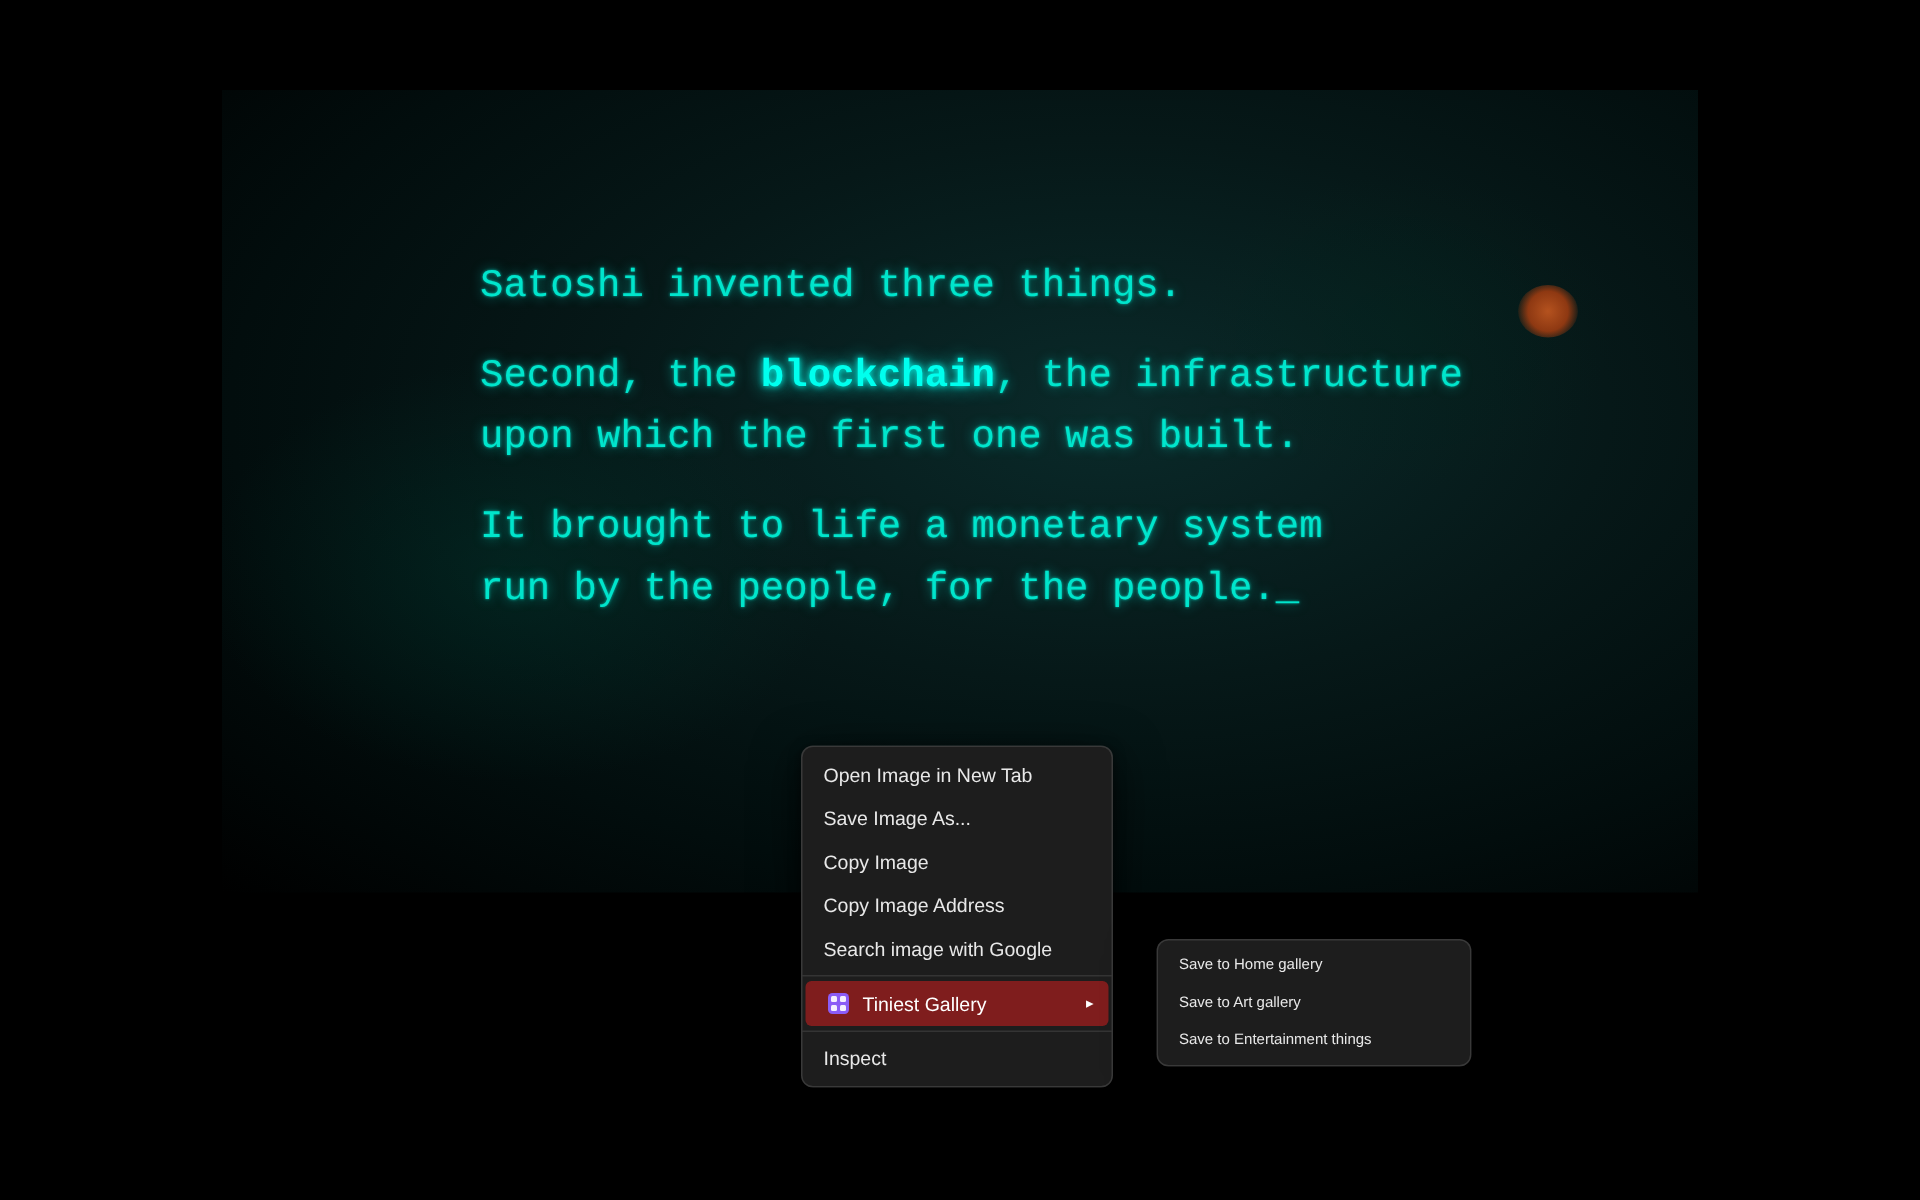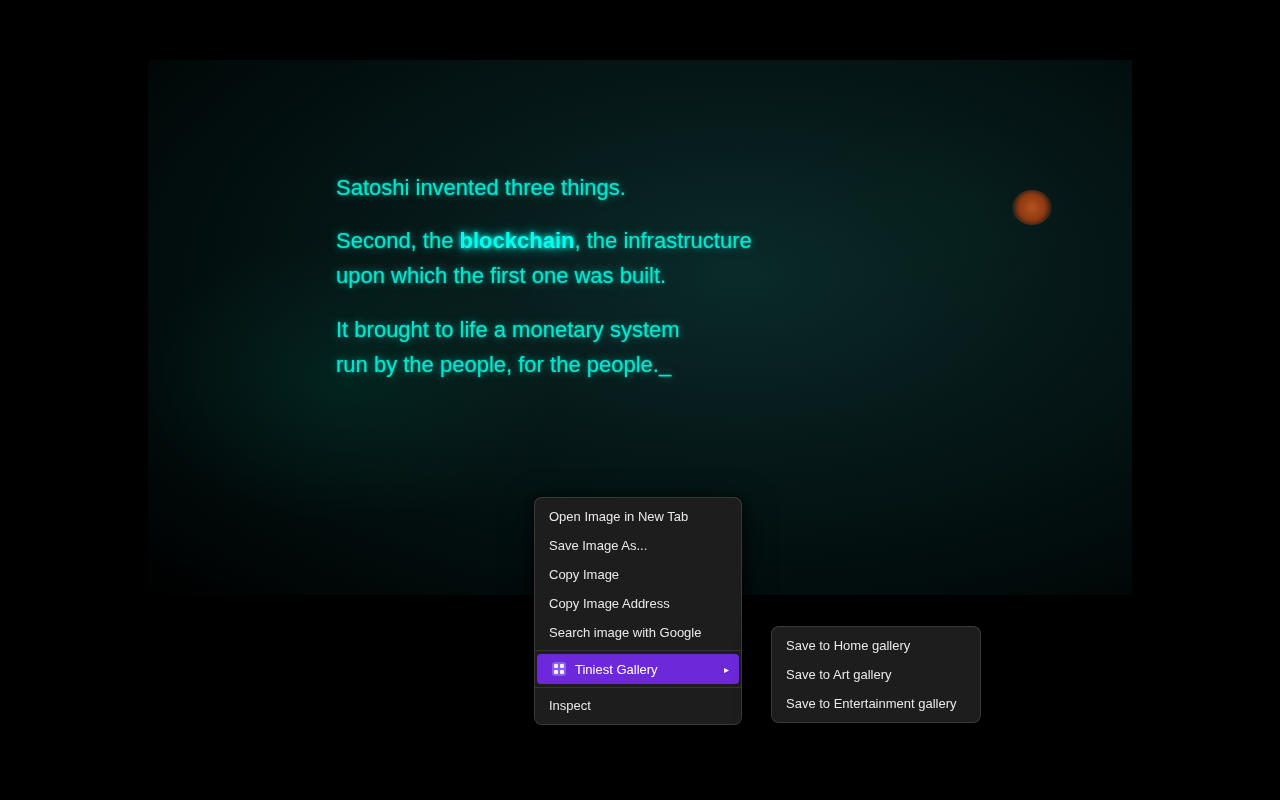--- a/index.html
+++ b/index.html
@@ -38,24 +38,24 @@
       width: 40px;
       height: 35px;
       border-radius: 50%;
       background: radial-gradient(circle, #e06020 0%, #b04010 50%, transparent 80%);
       opacity: 0.8;
     }
 
     .image-text {
       position: absolute;
       top: 110px;
-      left: 188px;
+      left: 172px;
       right: 60px;
-      font-family: Liberation Sans, sans-serif;
-      font-size: 22px;
+      font-family: Liberation Mono, monospace;
+      font-size: 26px;
       line-height: 1.6;
       color: #00e5cc;
       text-shadow: 0 0 8px rgba(0, 220, 200, 0.6), 0 0 2px rgba(0, 220, 200, 0.8);
     }
 
     .image-text p {
       margin-bottom: 18px;
     }
 
     .image-text .bold-word {
@@ -93,21 +93,21 @@
       align-items: center;
       padding: 7px 14px;
       font-size: 13px;
       color: #e8e8e8;
       cursor: pointer;
       position: relative;
       white-space: nowrap;
     }
 
     .context-menu-item.highlighted {
-      background: #6d28d9;
+      background: #7f1d1d;
       color: #fff;
       border-radius: 4px;
       margin: 0 2px;
       align-items: center;
     }
 
     .context-menu-item .item-icon {
       width: 16px;
       height: 16px;
       margin-right: 8px;
@@ -145,21 +145,21 @@
       border-radius: 8px;
       box-shadow: 0 8px 32px rgba(0,0,0,0.7), 0 2px 8px rgba(0,0,0,0.5);
       padding: 4px 0;
       z-index: 101;
     }
 
     .submenu-item {
       display: flex;
       align-items: center;
       padding: 7px 14px;
-      font-size: 13px;
+      font-size: 10px;
       color: #e8e8e8;
       cursor: pointer;
     }
   </style>
 </head>
 <body>
 
 <div style="position:absolute;inset:0;background:#000;"></div>
 
 <div class="main-image">
@@ -210,15 +210,15 @@
 </div>
 
 <div class="submenu">
   <div class="submenu-item">
     <span>Save to Home gallery</span>
   </div>
   <div class="submenu-item">
     <span>Save to Art gallery</span>
   </div>
   <div class="submenu-item">
-    <span>Save to Entertainment gallery</span>
+    <span>Save to Entertainment things</span>
   </div>
 </div>
 
 </body></html>

